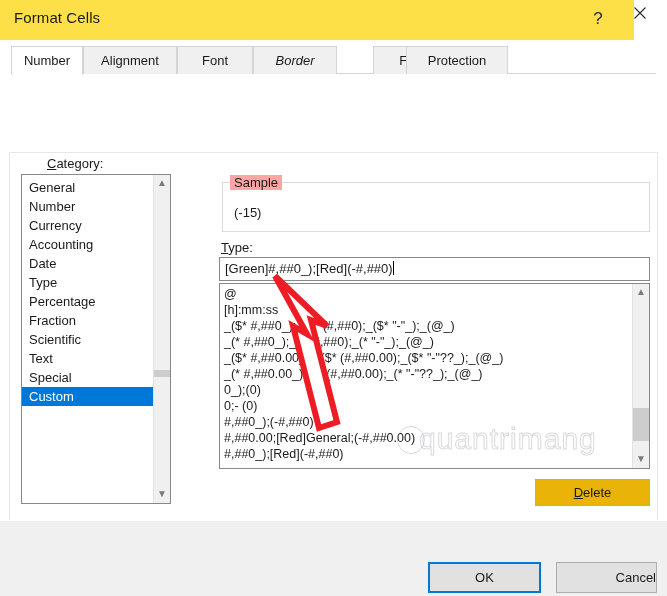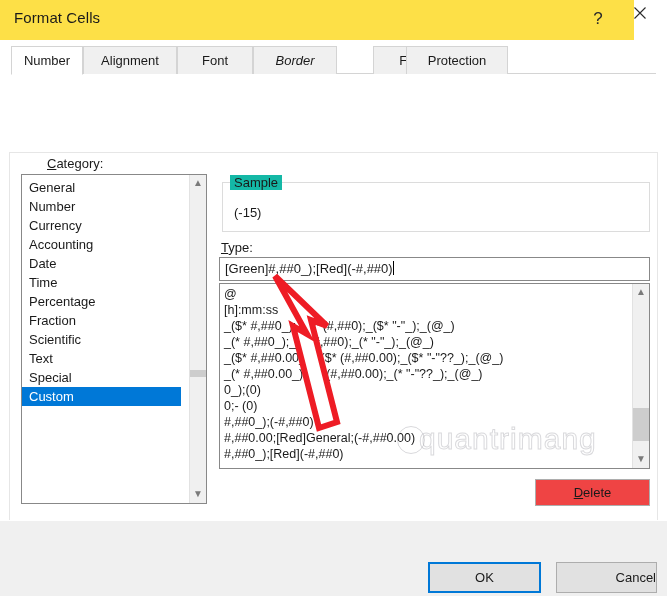--- a/index.html
+++ b/index.html
@@ -94,21 +94,21 @@
     font-size: 13px;
     color: #1a1a1a;
   }
   .accel { text-decoration: underline; }
 
   
   #category-label { left: 18px; top: 82px; margin-left: 29px; }
   #category-list {
     position: absolute;
     left: 21px; top: 100px;
-    width: 186px; height: 330px;
+    width: 150px; height: 330px;
     background: #ffffff;
     border: 1px solid #888888;
     box-sizing: border-box;
     overflow: hidden;
   }
   #category-items {
     position: absolute;
     left: 0; top: 0;
     width: 159px;
     padding-top: 3px;
@@ -156,21 +156,21 @@
     position: absolute;
     left: 222px; top: 108px;
     width: 428px; height: 50px;
     border: 1px solid #dcdcdc;
     box-sizing: border-box;
     background: #ffffff;
   }
   #sample-legend {
     position: absolute;
     left: 230px; top: 101px;
-    background: #14b8a6;
+    background: #fca5a5;
     padding: 0 4px;
     font-size: 13px;
     color: #1a1a1a;
   }
   #sample-value {
     position: absolute;
     left: 234px; top: 131px;
     font-size: 13px;
     color: #1a1a1a;
   }
@@ -224,21 +224,21 @@
     font-size: 12.5px;
     color: #1a1a1a;
     white-space: nowrap;
   }
 
   
   #delete-btn {
     position: absolute;
     left: 535px; top: 405px;
     width: 115px; height: 27px;
-    background: #ef4444;
+    background: #eab308;
     border: 1px solid #adadad;
     box-sizing: border-box;
     font-size: 13px;
     color: #1a1a1a;
     line-height: 25px;
     text-align: center;
   }
 
   
   #help-text {
@@ -352,21 +352,21 @@
 
     <div class="field-label" id="category-label"><span class="accel">C</span><span>ategory:</span></div>
 
     <div id="category-list">
       <div id="category-items">
         <div class="cat-item">General</div>
         <div class="cat-item">Number</div>
         <div class="cat-item">Currency</div>
         <div class="cat-item">Accounting</div>
         <div class="cat-item">Date</div>
-        <div class="cat-item">Time</div>
+        <div class="cat-item">Type</div>
         <div class="cat-item">Percentage</div>
         <div class="cat-item">Fraction</div>
         <div class="cat-item">Scientific</div>
         <div class="cat-item">Text</div>
         <div class="cat-item">Special</div>
         <div class="cat-item selected">Custom</div>
       </div>
       <div class="vscroll" style="height:328px;">
         <div class="arrow up">▲</div>
         <div class="thumb" style="top:195px;height:7px;"></div>

